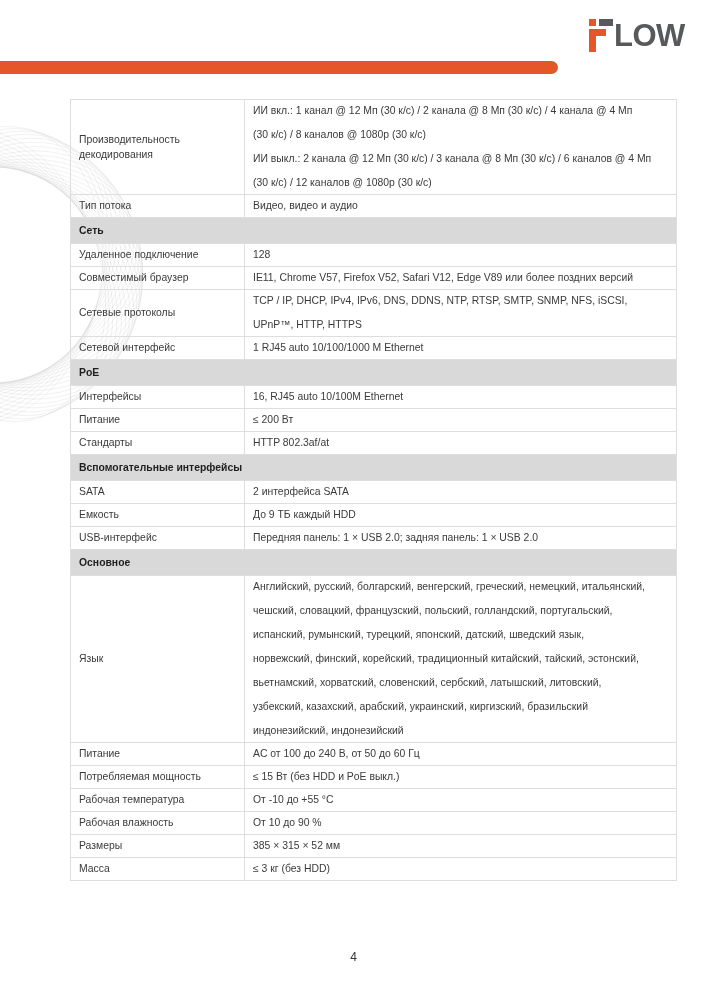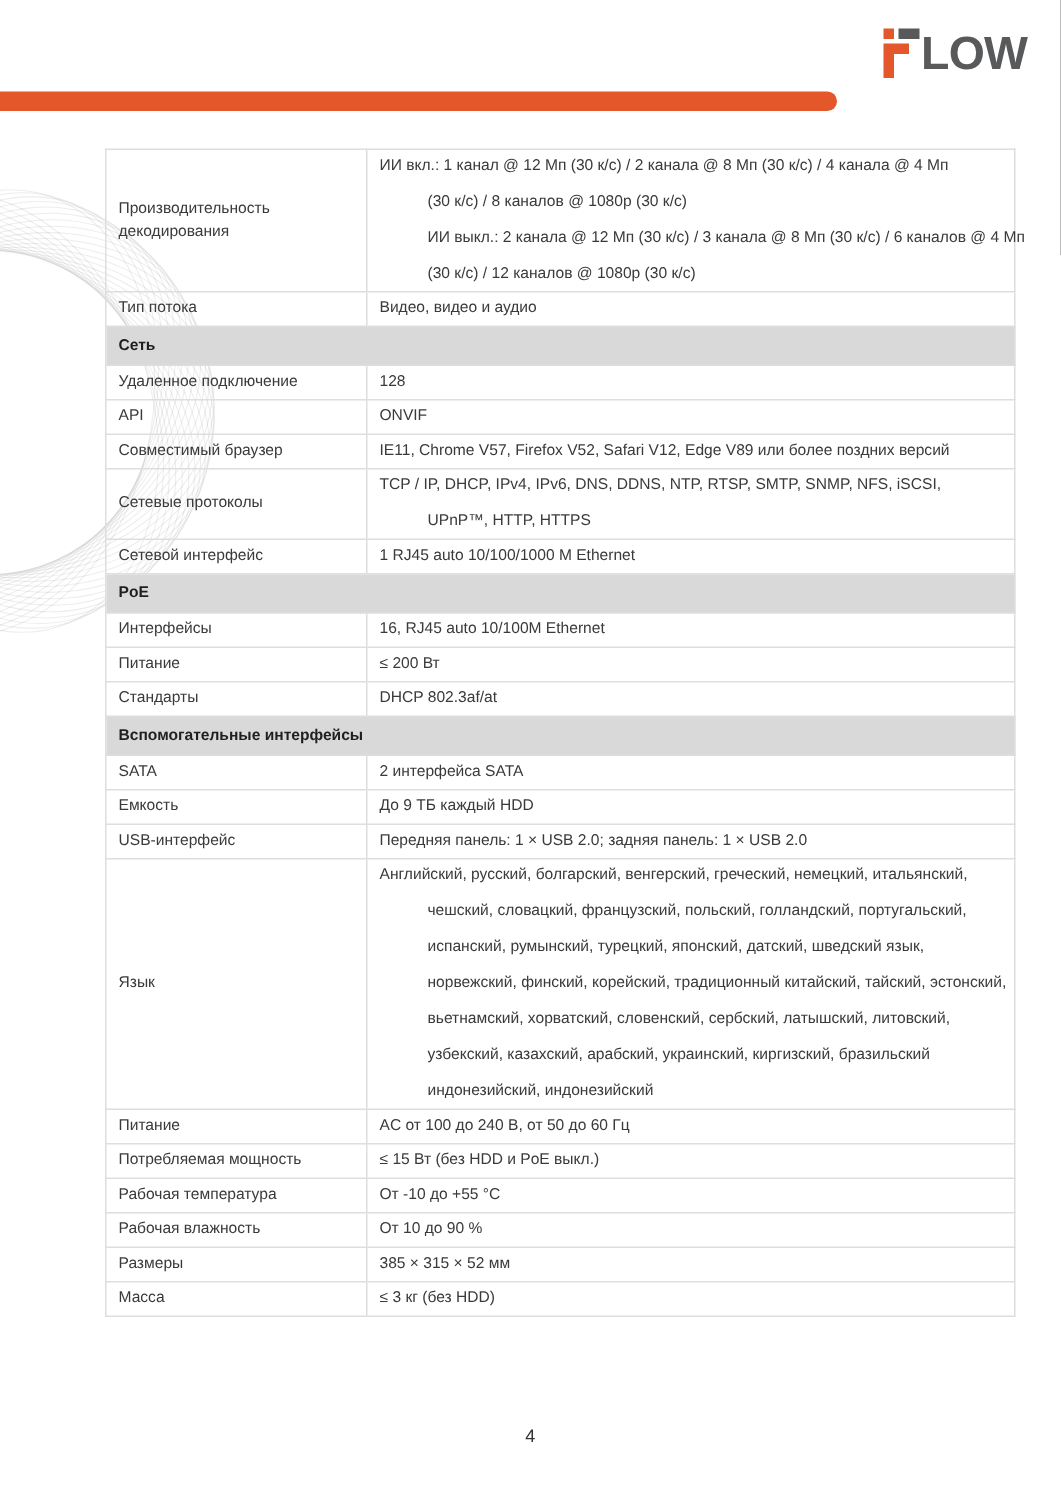--- a/index.html
+++ b/index.html
@@ -36,21 +36,21 @@
   .spec-table td{
     border:1px solid var(--border,#DEDEDE);
     padding:3px 8px 4px 8px;vertical-align:middle;
   }
   .section-cell{
     background:var(--section-bg,#D9D9D9);
     font-weight:bold;color:#1F1F1F;padding:5px 8px !important;
   }
   .label-cell{width:157px;}
   .value-cell .value-line{white-space:nowrap;}
-  .value-cell .value-line + .value-line{margin-top:9px;margin-left:32px;}
+  .value-cell .value-line + .value-line{margin-top:9px;}
   
   .page-number{
     position:absolute;left:0;top:950px;width:100%;
     text-align:center;font-size:12px;color:#333;
   }
 </style>
 </head>
 <body>
 
 <div class="page" style="--accent: #E4572A; --logo-gray: #58595B; --section-bg: #D9D9D9; --border: #DEDEDE; --text: #3A3A3A;">
@@ -118,26 +118,20 @@
         <tr>
           <td colspan="2" class="section-cell">Сеть</td>
         </tr>
         <tr>
           <td class="label-cell">Удаленное подключение</td>
           <td class="value-cell">
             <div class="value-line">128</div>
           </td>
         </tr>
         <tr>
-          <td class="label-cell">API</td>
-          <td class="value-cell">
-            <div class="value-line">ONVIF</div>
-          </td>
-        </tr>
-        <tr>
           <td class="label-cell">Совместимый браузер</td>
           <td class="value-cell">
             <div class="value-line">IE11, Chrome V57, Firefox V52, Safari V12, Edge V89 или более поздних версий</div>
           </td>
         </tr>
         <tr>
           <td class="label-cell">Сетевые протоколы</td>
           <td class="value-cell">
             <div class="value-line">TCP / IP, DHCP, IPv4, IPv6, DNS, DDNS, NTP, RTSP, SMTP, SNMP, NFS, iSCSI,</div>
             <div class="value-line">UPnP™, HTTP, HTTPS</div>
@@ -160,21 +154,21 @@
         </tr>
         <tr>
           <td class="label-cell">Питание</td>
           <td class="value-cell">
             <div class="value-line">≤ 200 Вт</div>
           </td>
         </tr>
         <tr>
           <td class="label-cell">Стандарты</td>
           <td class="value-cell">
-            <div class="value-line">DHCP 802.3af/at</div>
+            <div class="value-line">HTTP 802.3af/at</div>
           </td>
         </tr>
         <tr>
           <td colspan="2" class="section-cell">Вспомогательные интерфейсы</td>
         </tr>
         <tr>
           <td class="label-cell">SATA</td>
           <td class="value-cell">
             <div class="value-line">2 интерфейса SATA</div>
           </td>
@@ -183,20 +177,23 @@
           <td class="label-cell">Емкость</td>
           <td class="value-cell">
             <div class="value-line">До 9 ТБ каждый HDD</div>
           </td>
         </tr>
         <tr>
           <td class="label-cell">USB-интерфейс</td>
           <td class="value-cell">
             <div class="value-line">Передняя панель: 1 × USB 2.0; задняя панель: 1 × USB 2.0</div>
           </td>
+        </tr>
+        <tr>
+          <td colspan="2" class="section-cell">Основное</td>
         </tr>
         <tr>
           <td class="label-cell">Язык</td>
           <td class="value-cell">
             <div class="value-line">Английский, русский, болгарский, венгерский, греческий, немецкий, итальянский,</div>
             <div class="value-line">чешский, словацкий, французский, польский, голландский, португальский,</div>
             <div class="value-line">испанский, румынский, турецкий, японский, датский, шведский язык,</div>
             <div class="value-line">норвежский, финский, корейский, традиционный китайский, тайский, эстонский,</div>
             <div class="value-line">вьетнамский, хорватский, словенский, сербский, латышский, литовский,</div>
             <div class="value-line">узбекский, казахский, арабский, украинский, киргизский, бразильский</div>

